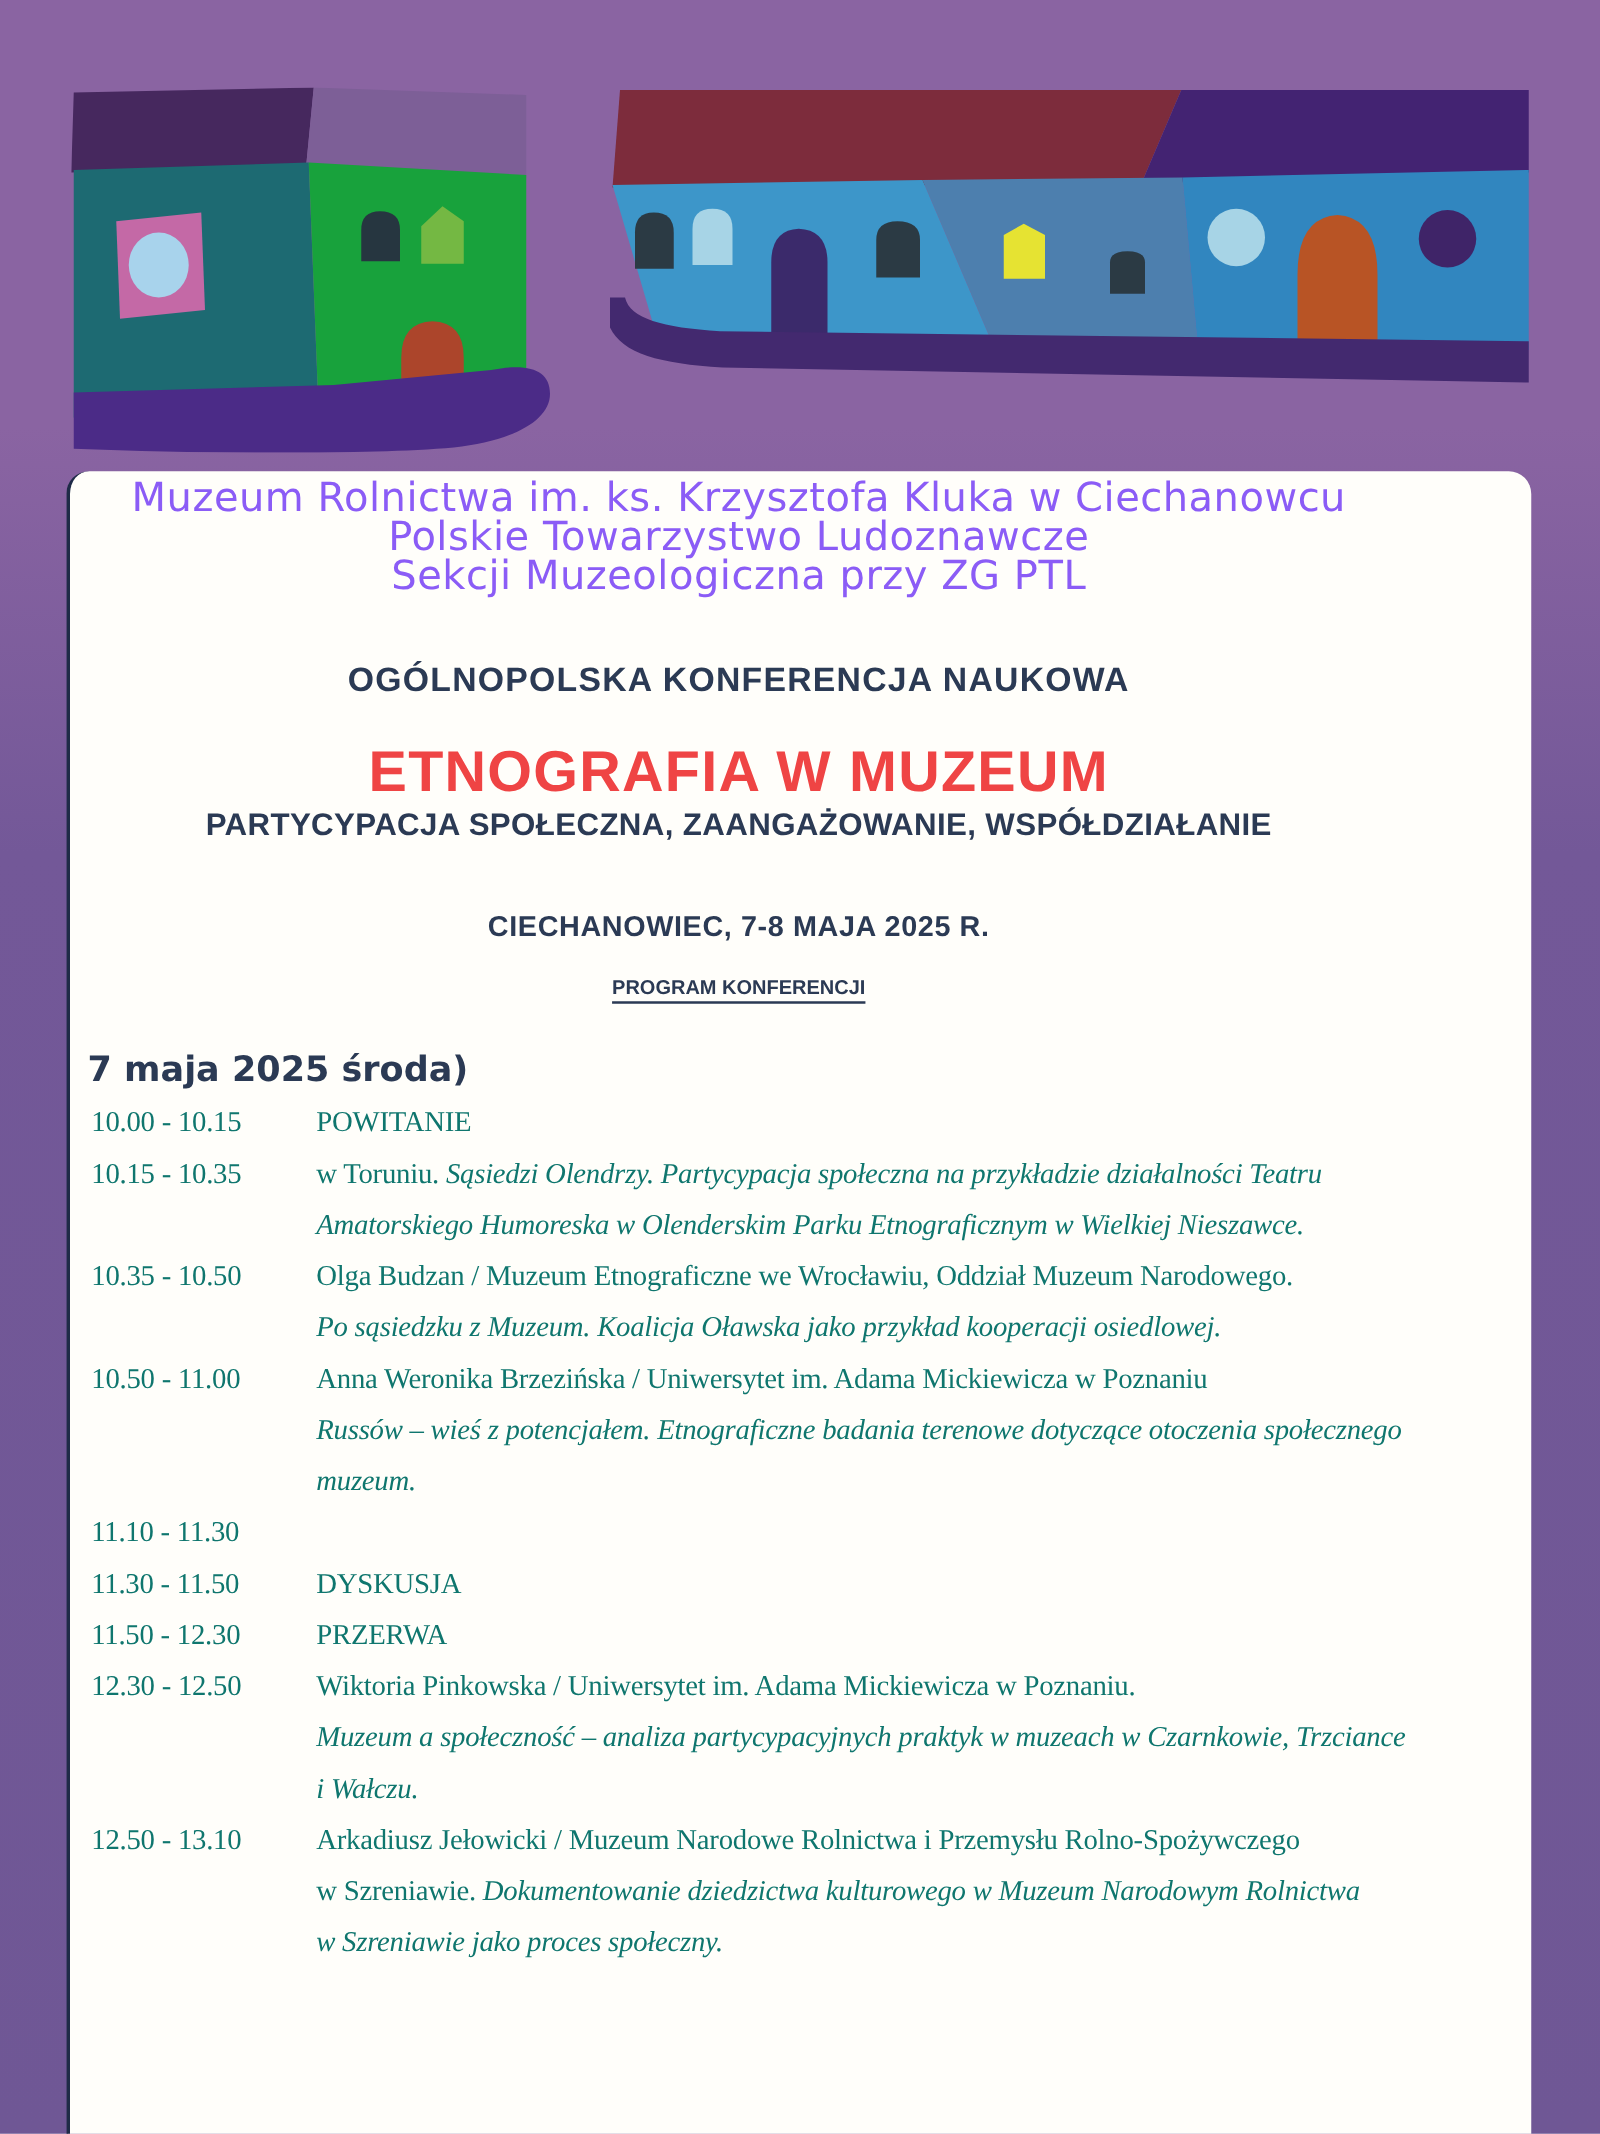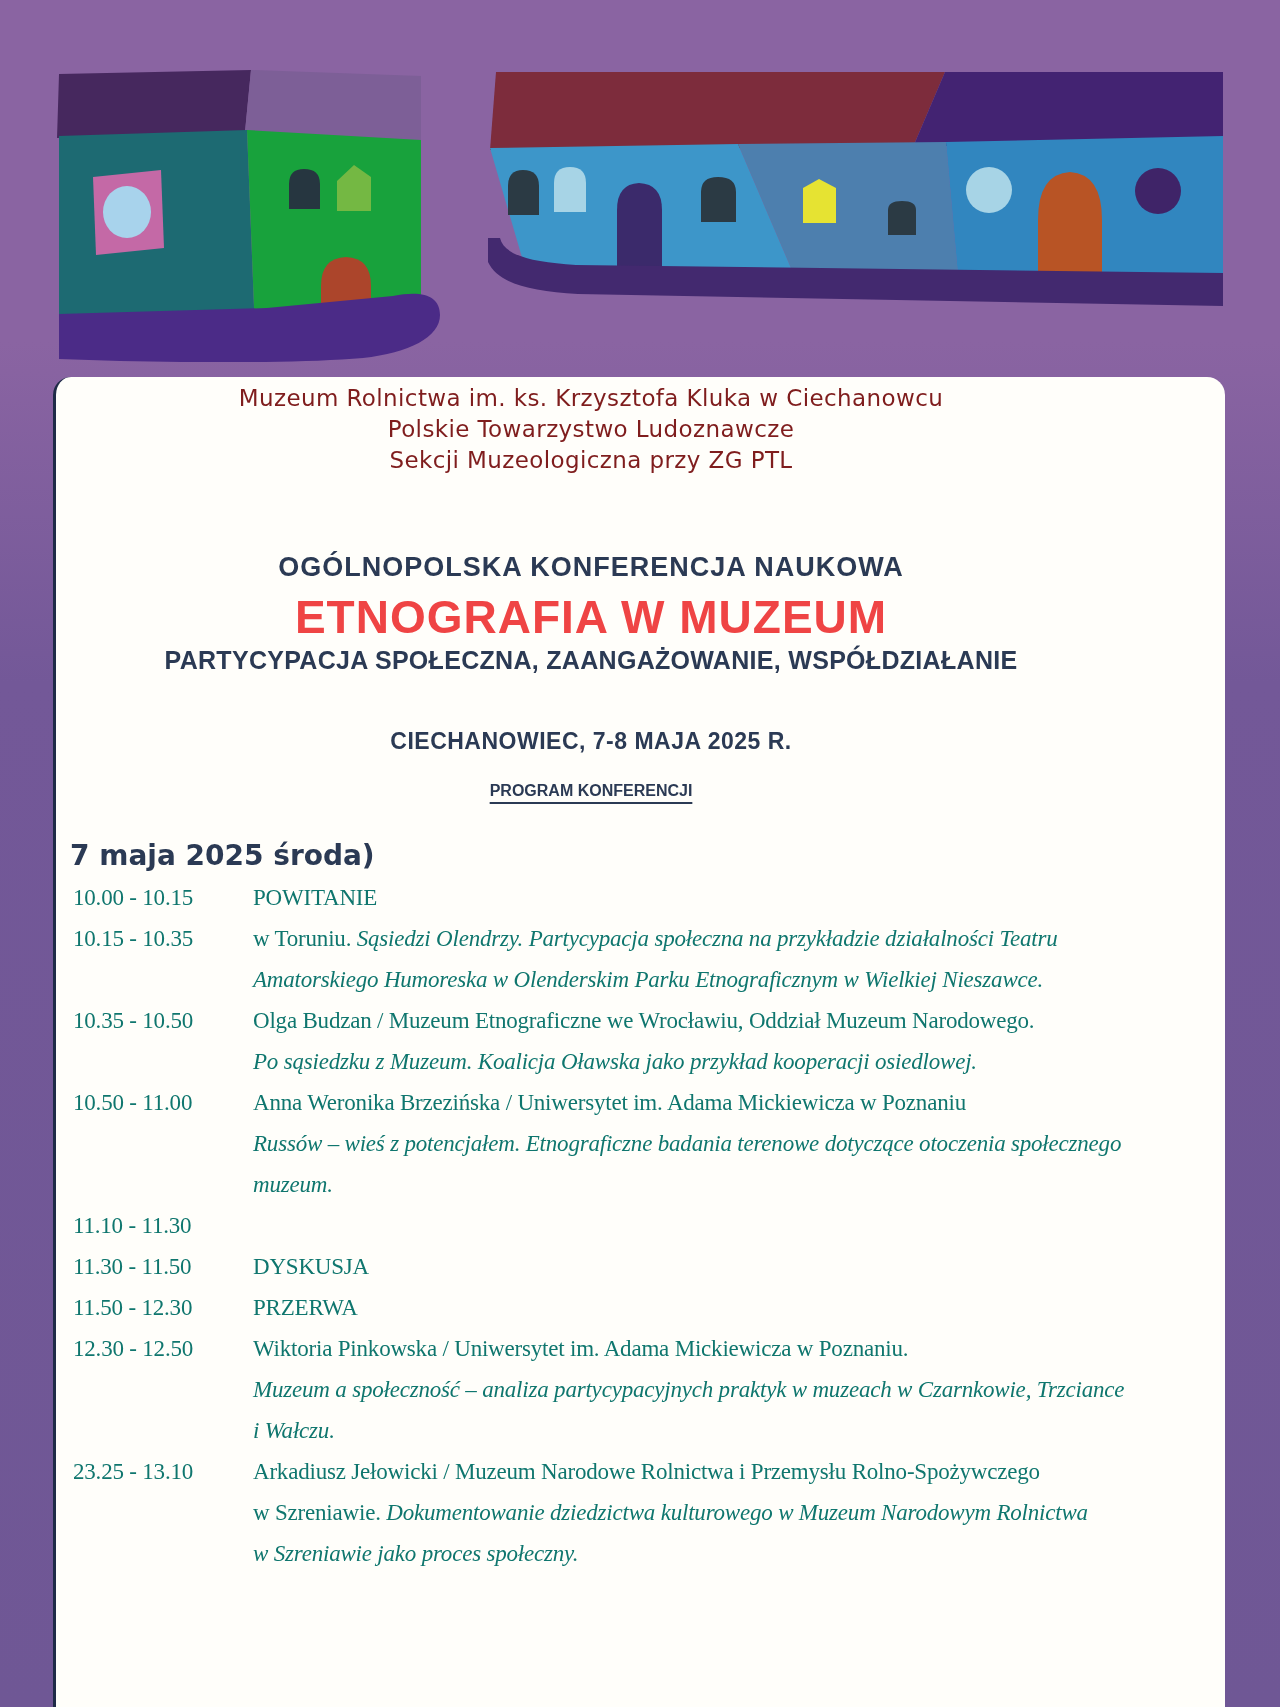--- a/index.html
+++ b/index.html
@@ -11,23 +11,23 @@
   .art{position:absolute;}
   #art-left{left:57px;top:70px;}
   #art-right{left:488px;top:70px;}
   .card{
     position:absolute;left:53px;top:377px;width:1172px;height:1400px;
     background:#fffefa;border-radius:18px 18px 0 0;
     border-left:3px solid #1f2b47;
     box-sizing:border-box;
   }
   .center-stack{position:absolute;left:0;width:1070px;text-align:center;}
-  .org{top:6px;font-family:"DejaVu Sans",sans-serif;font-size:23px;line-height:31px;
-       color:#7f1d1d;letter-spacing:0.4px;}
-  .conf{top:152px;font-size:27px;line-height:30px;font-weight:600;color:#2b3a54;letter-spacing:1px;margin-top:23px;}
+  .org{top:6px;font-family:"DejaVu Sans",sans-serif;font-size:32px;line-height:31px;
+       color:#8b5cf6;letter-spacing:0.4px;}
+  .conf{top:152px;font-size:27px;line-height:30px;font-weight:600;color:#2b3a54;letter-spacing:1px;}
   .title{top:214px;font-size:46px;line-height:52px;font-weight:700;color:#ef4444;letter-spacing:1px;text-align:center;}
   .subtitle{top:268px;font-size:25px;line-height:30px;font-weight:700;color:#2b3a54;letter-spacing:0.3px;}
   .edate{top:350px;font-size:23px;line-height:28px;font-weight:700;color:#2b3a54;letter-spacing:0.5px;}
   .program{top:400px;font-size:16px;line-height:28px;font-weight:700;color:#2b3a54;}
   .program span{text-decoration:underline;text-underline-offset:6px;text-decoration-thickness:2px;}
   .day{position:absolute;top:462px;left:14px;font-family:"DejaVu Sans",sans-serif;
        font-size:28px;line-height:34px;font-weight:700;color:#2b3a54;}
   .sched{position:absolute;top:500px;left:0;right:0;padding-left:17px;
          font-family:"Liberation Serif",serif;font-size:23px;color:#0f766e;letter-spacing:-0.2px;}
   .row{display:grid;grid-template-columns:180px 1fr;}
@@ -139,21 +139,21 @@
     <div class="row">
       <div class="time">12.30 - 12.50</div>
       <div>
         <div class="line"><span>Wiktoria Pinkowska / Uniwersytet im. Adama Mickiewicza w Poznaniu.</span></div>
         <div class="line"><span class="ital">Muzeum a społeczność – analiza partycypacyjnych praktyk w muzeach w Czarnkowie, Trzciance</span></div>
         <div class="line"><span class="ital">i Wałczu.</span></div>
       </div>
     </div>
 
     <div class="row">
-      <div class="time">23.25 - 13.10</div>
+      <div class="time">12.50 - 13.10</div>
       <div>
         <div class="line"><span>Arkadiusz Jełowicki / Muzeum Narodowe Rolnictwa i Przemysłu Rolno-Spożywczego</span></div>
         <div class="line"><span>w Szreniawie. </span><span class="ital">Dokumentowanie dziedzictwa kulturowego w Muzeum Narodowym Rolnictwa</span></div>
         <div class="line"><span class="ital">w Szreniawie jako proces społeczny.</span></div>
       </div>
     </div>
 
   </div>
 </div>
 

